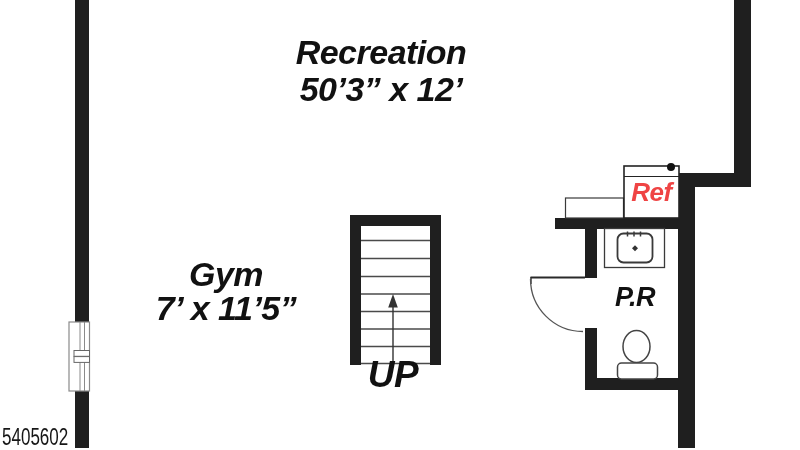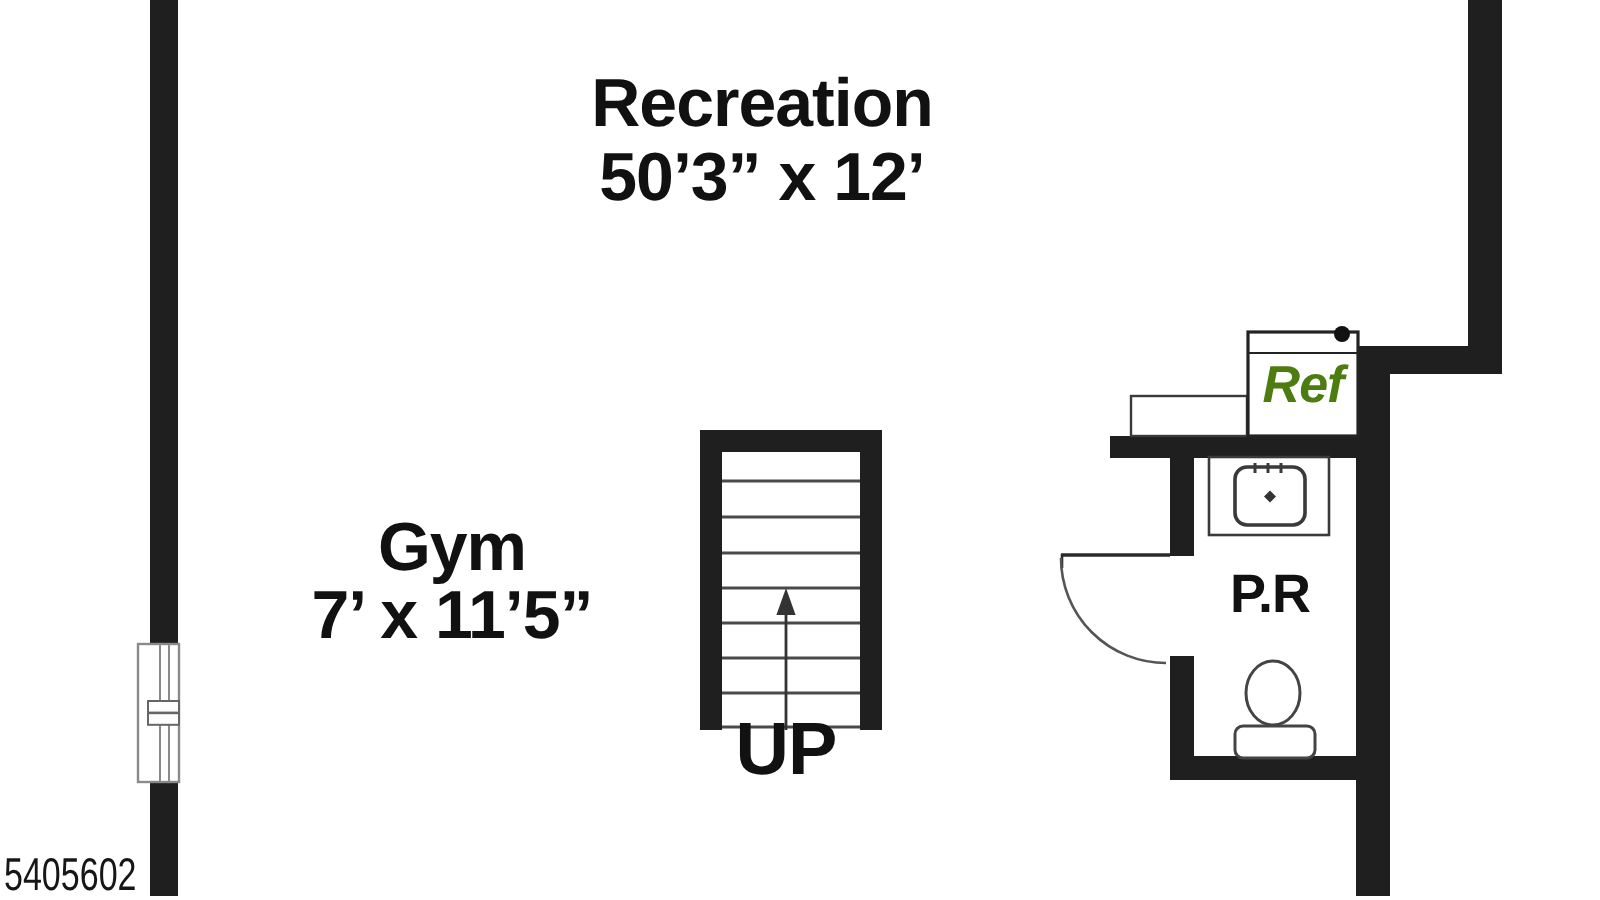--- a/index.html
+++ b/index.html
@@ -13,31 +13,32 @@
   }
   .plan svg.lines {
     position: absolute;
     left: 0; top: 0;
     width: 800px; height: 450px;
   }
   .lbl {
     position: absolute;
     color: #111111;
     font-weight: bold;
+    font-style: italic;
     font-size: 34px;
     text-align: center;
     white-space: nowrap;
     letter-spacing: -0.5px;
   }
   .lbl.small { font-size: 27px; }
   .ref-lbl {
     position: absolute;
     left: 624px; top: 168px; width: 55px; height: 48px;
     display: flex; align-items: center; justify-content: center;
-    color: #4d7c0f; font-weight: bold; font-style: italic;
+    color: #ef4444; font-weight: bold; font-style: italic;
     font-size: 26px; letter-spacing: -0.5px;
   }
   .listing {
     position: absolute;
     left: 2px; top: 424px;
     color: #161616;
     font-size: 23px;
     font-weight: normal;
     font-style: normal;
     transform: scaleX(0.74);

